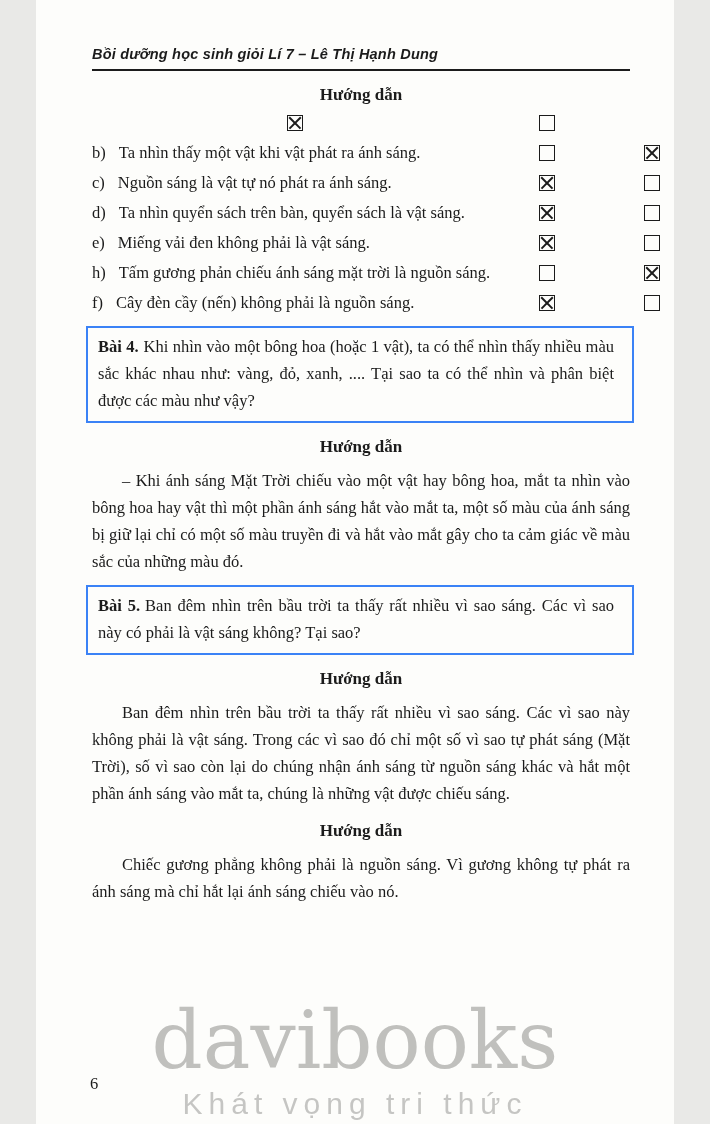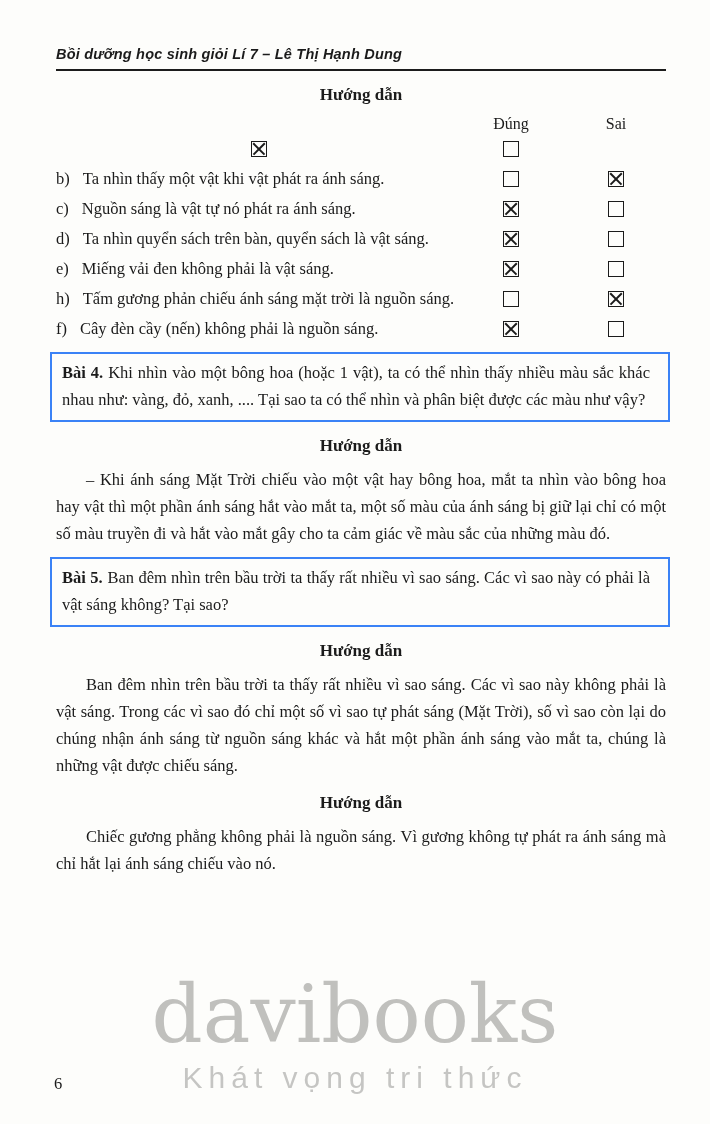--- a/index.html
+++ b/index.html
@@ -1,18 +1,18 @@
 <!DOCTYPE html>
 <html lang="vi"><head>
 <meta charset="utf-8">
 <style>
   html,body { margin:0; padding:0; background:#e9e9e7; }
   .page {
     position:relative;
-    width:710px; height:1124px;
+    width:638px; height:1124px;
     margin:0 auto;
     background:#fdfdfb;
     font-family:"Liberation Serif", serif;
     color:#1b1b1b;
     overflow:hidden;
   }
   .content { padding:46px 44px 0 56px; }
 
   .running-head {
     font-family:"Liberation Sans", sans-serif;
@@ -59,21 +59,21 @@
     font-size:16.5px; line-height:27px; text-align:justify;
     text-indent:30px; margin:2px 0 6px 0;
   }
 
   .page-number {
     position:absolute; left:54px; bottom:30px;
     font-size:16.5px;
   }
 
   .watermark {
-    position:absolute; left:0; right:0; top:975px;
+    position:absolute; left:0; right:0; top:1001px;
     text-align:center; pointer-events:none;
     color:#8f8f8c; z-index:3;
   }
   .wm-main {
     font-size:80px; line-height:80px; opacity:.55;
     font-family:"DejaVu Serif", serif;
   }
   .wm-sub {
     font-size:30px; letter-spacing:6px; opacity:.5; margin-top:6px;
     font-family:Liberation Sans, sans-serif;
@@ -83,25 +83,20 @@
 <body>
 
 <div class="page">
   <div class="content">
 
     <div class="running-head">Bồi dưỡng học sinh giỏi Lí 7 – Lê Thị Hạnh Dung</div>
     <hr class="head-rule">
 
     <div class="hd">Hướng dẫn</div>
 
-    <div class="truth-grid truth-cols">
-      <div></div>
-      <div class="truth-col-label">Đúng</div>
-      <div class="truth-col-label">Sai</div>
-    </div>
 
     <div>
       <div class="truth-row">
         <div class="cb-cell">
           <span class="checkbox checked"></span>
         </div>
         <div class="cb-cell">
           <span class="checkbox"></span>
         </div>
       </div>

